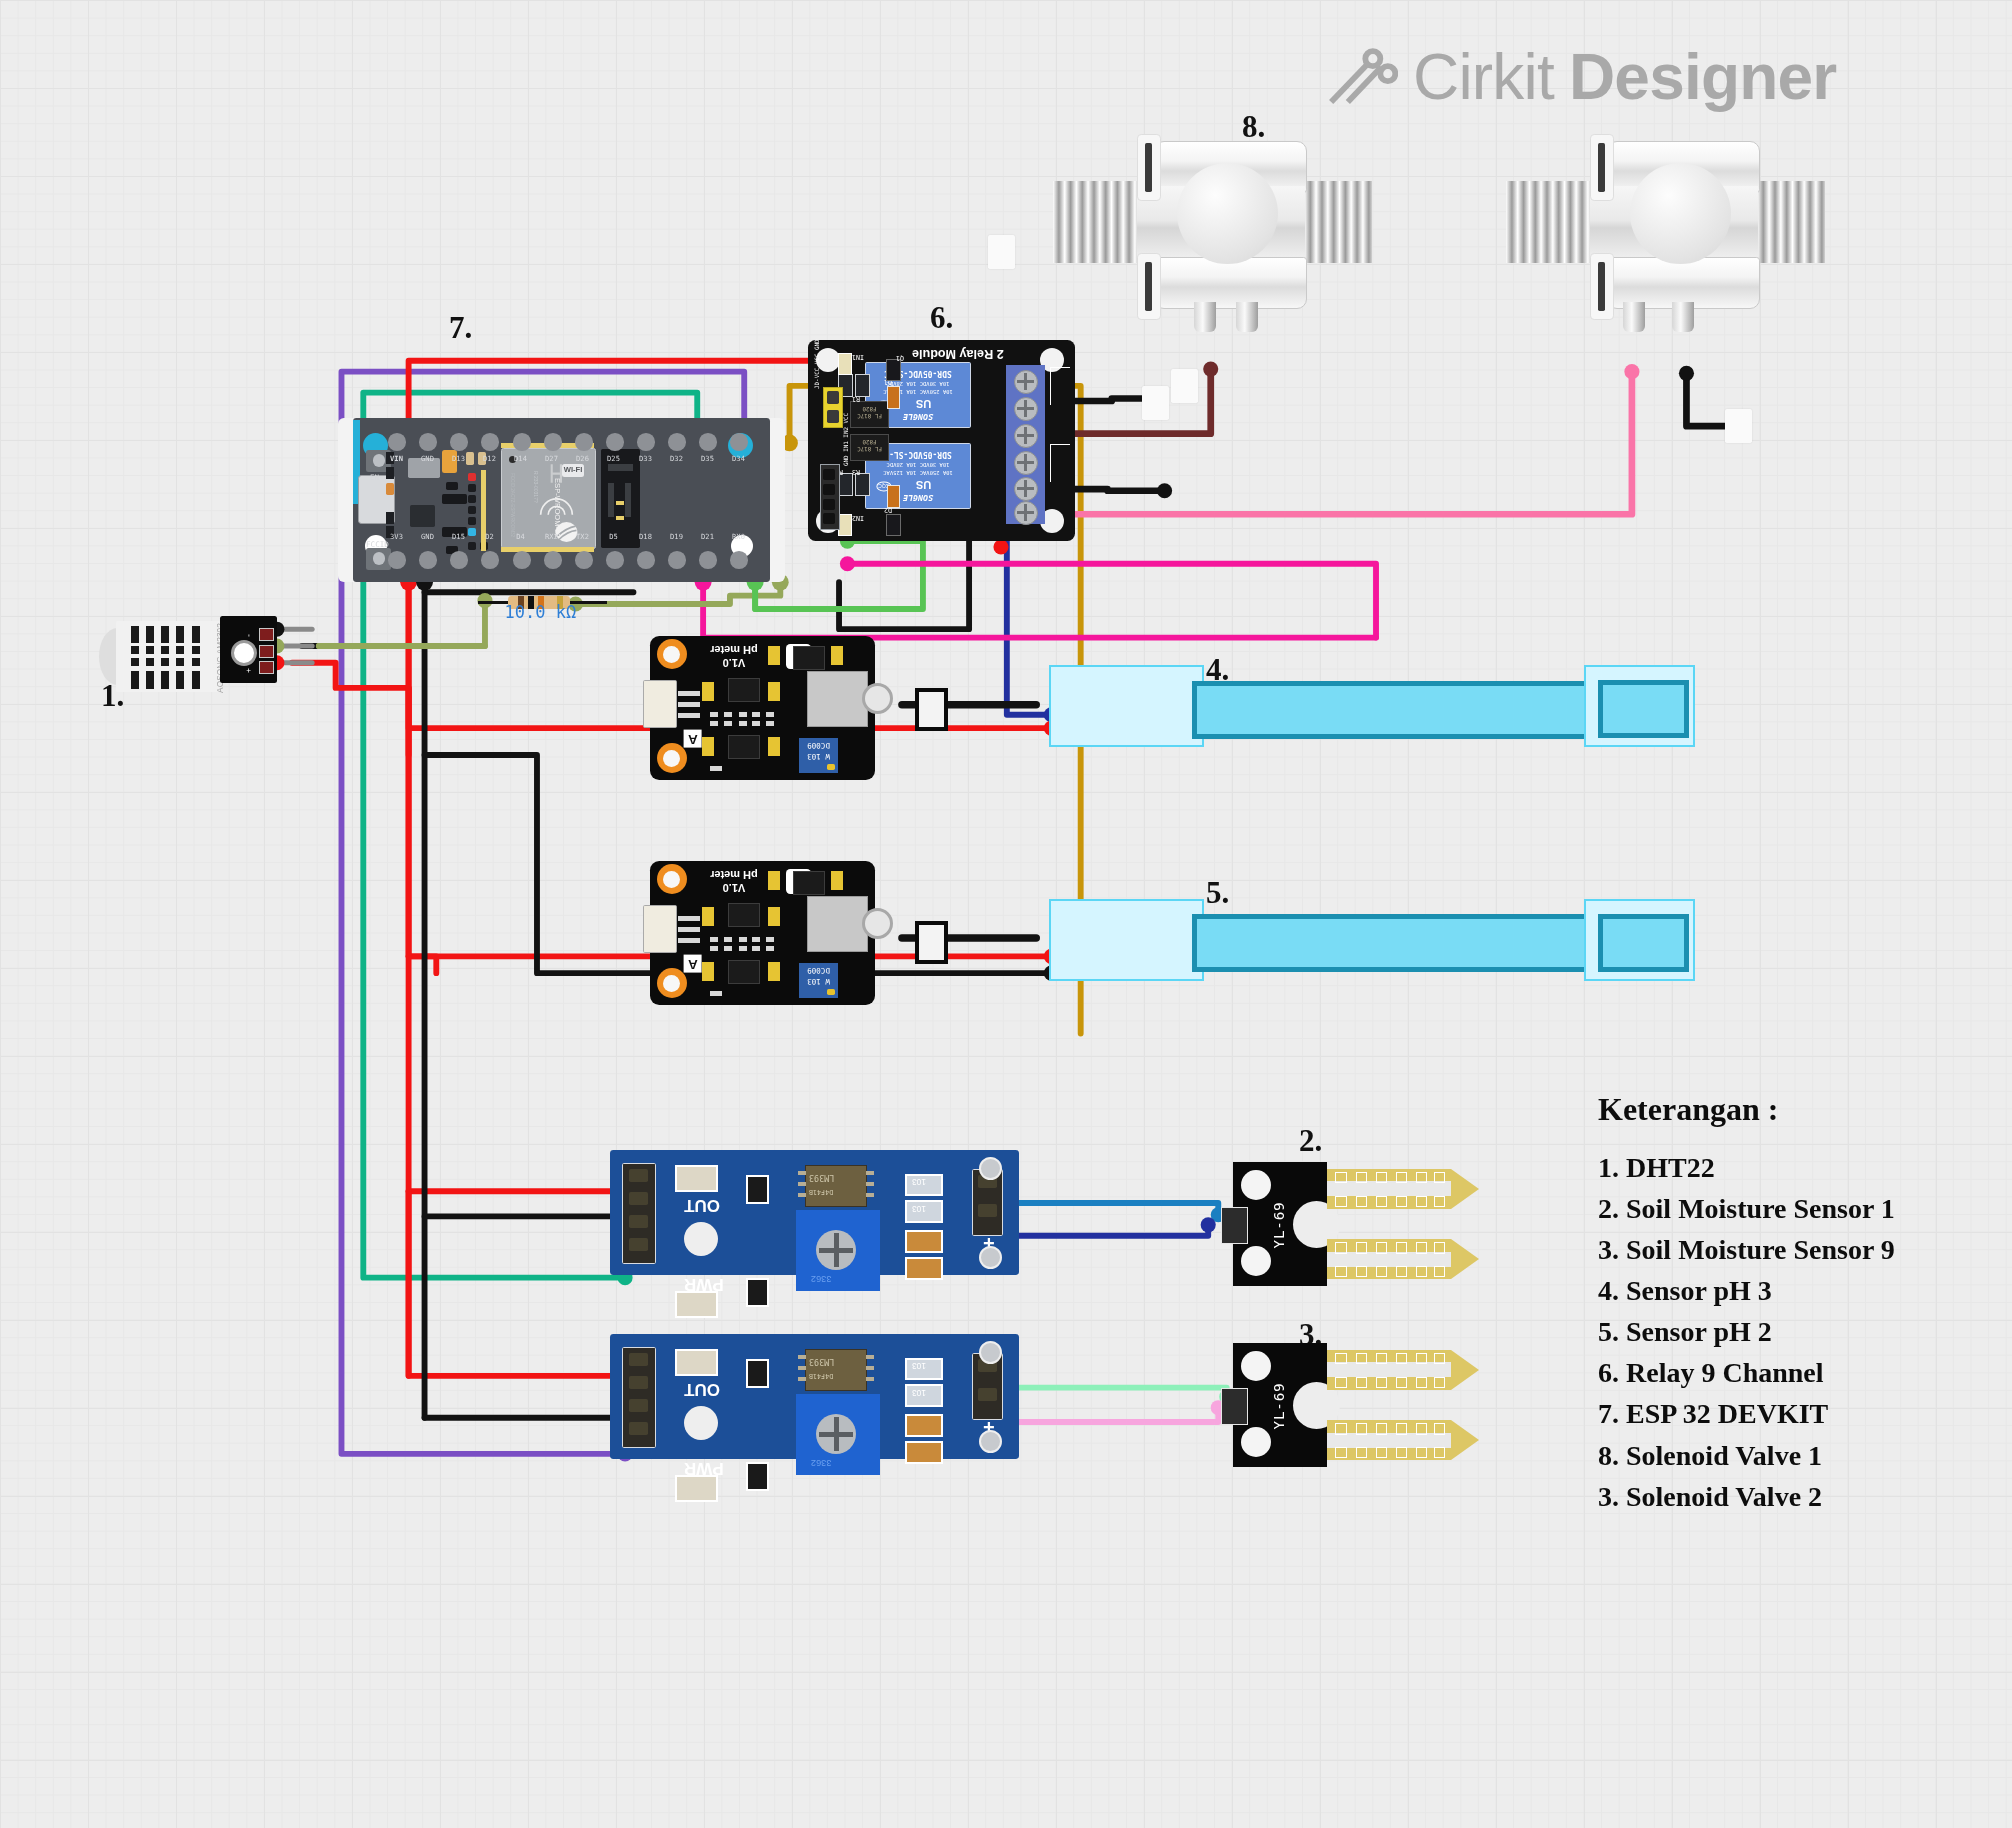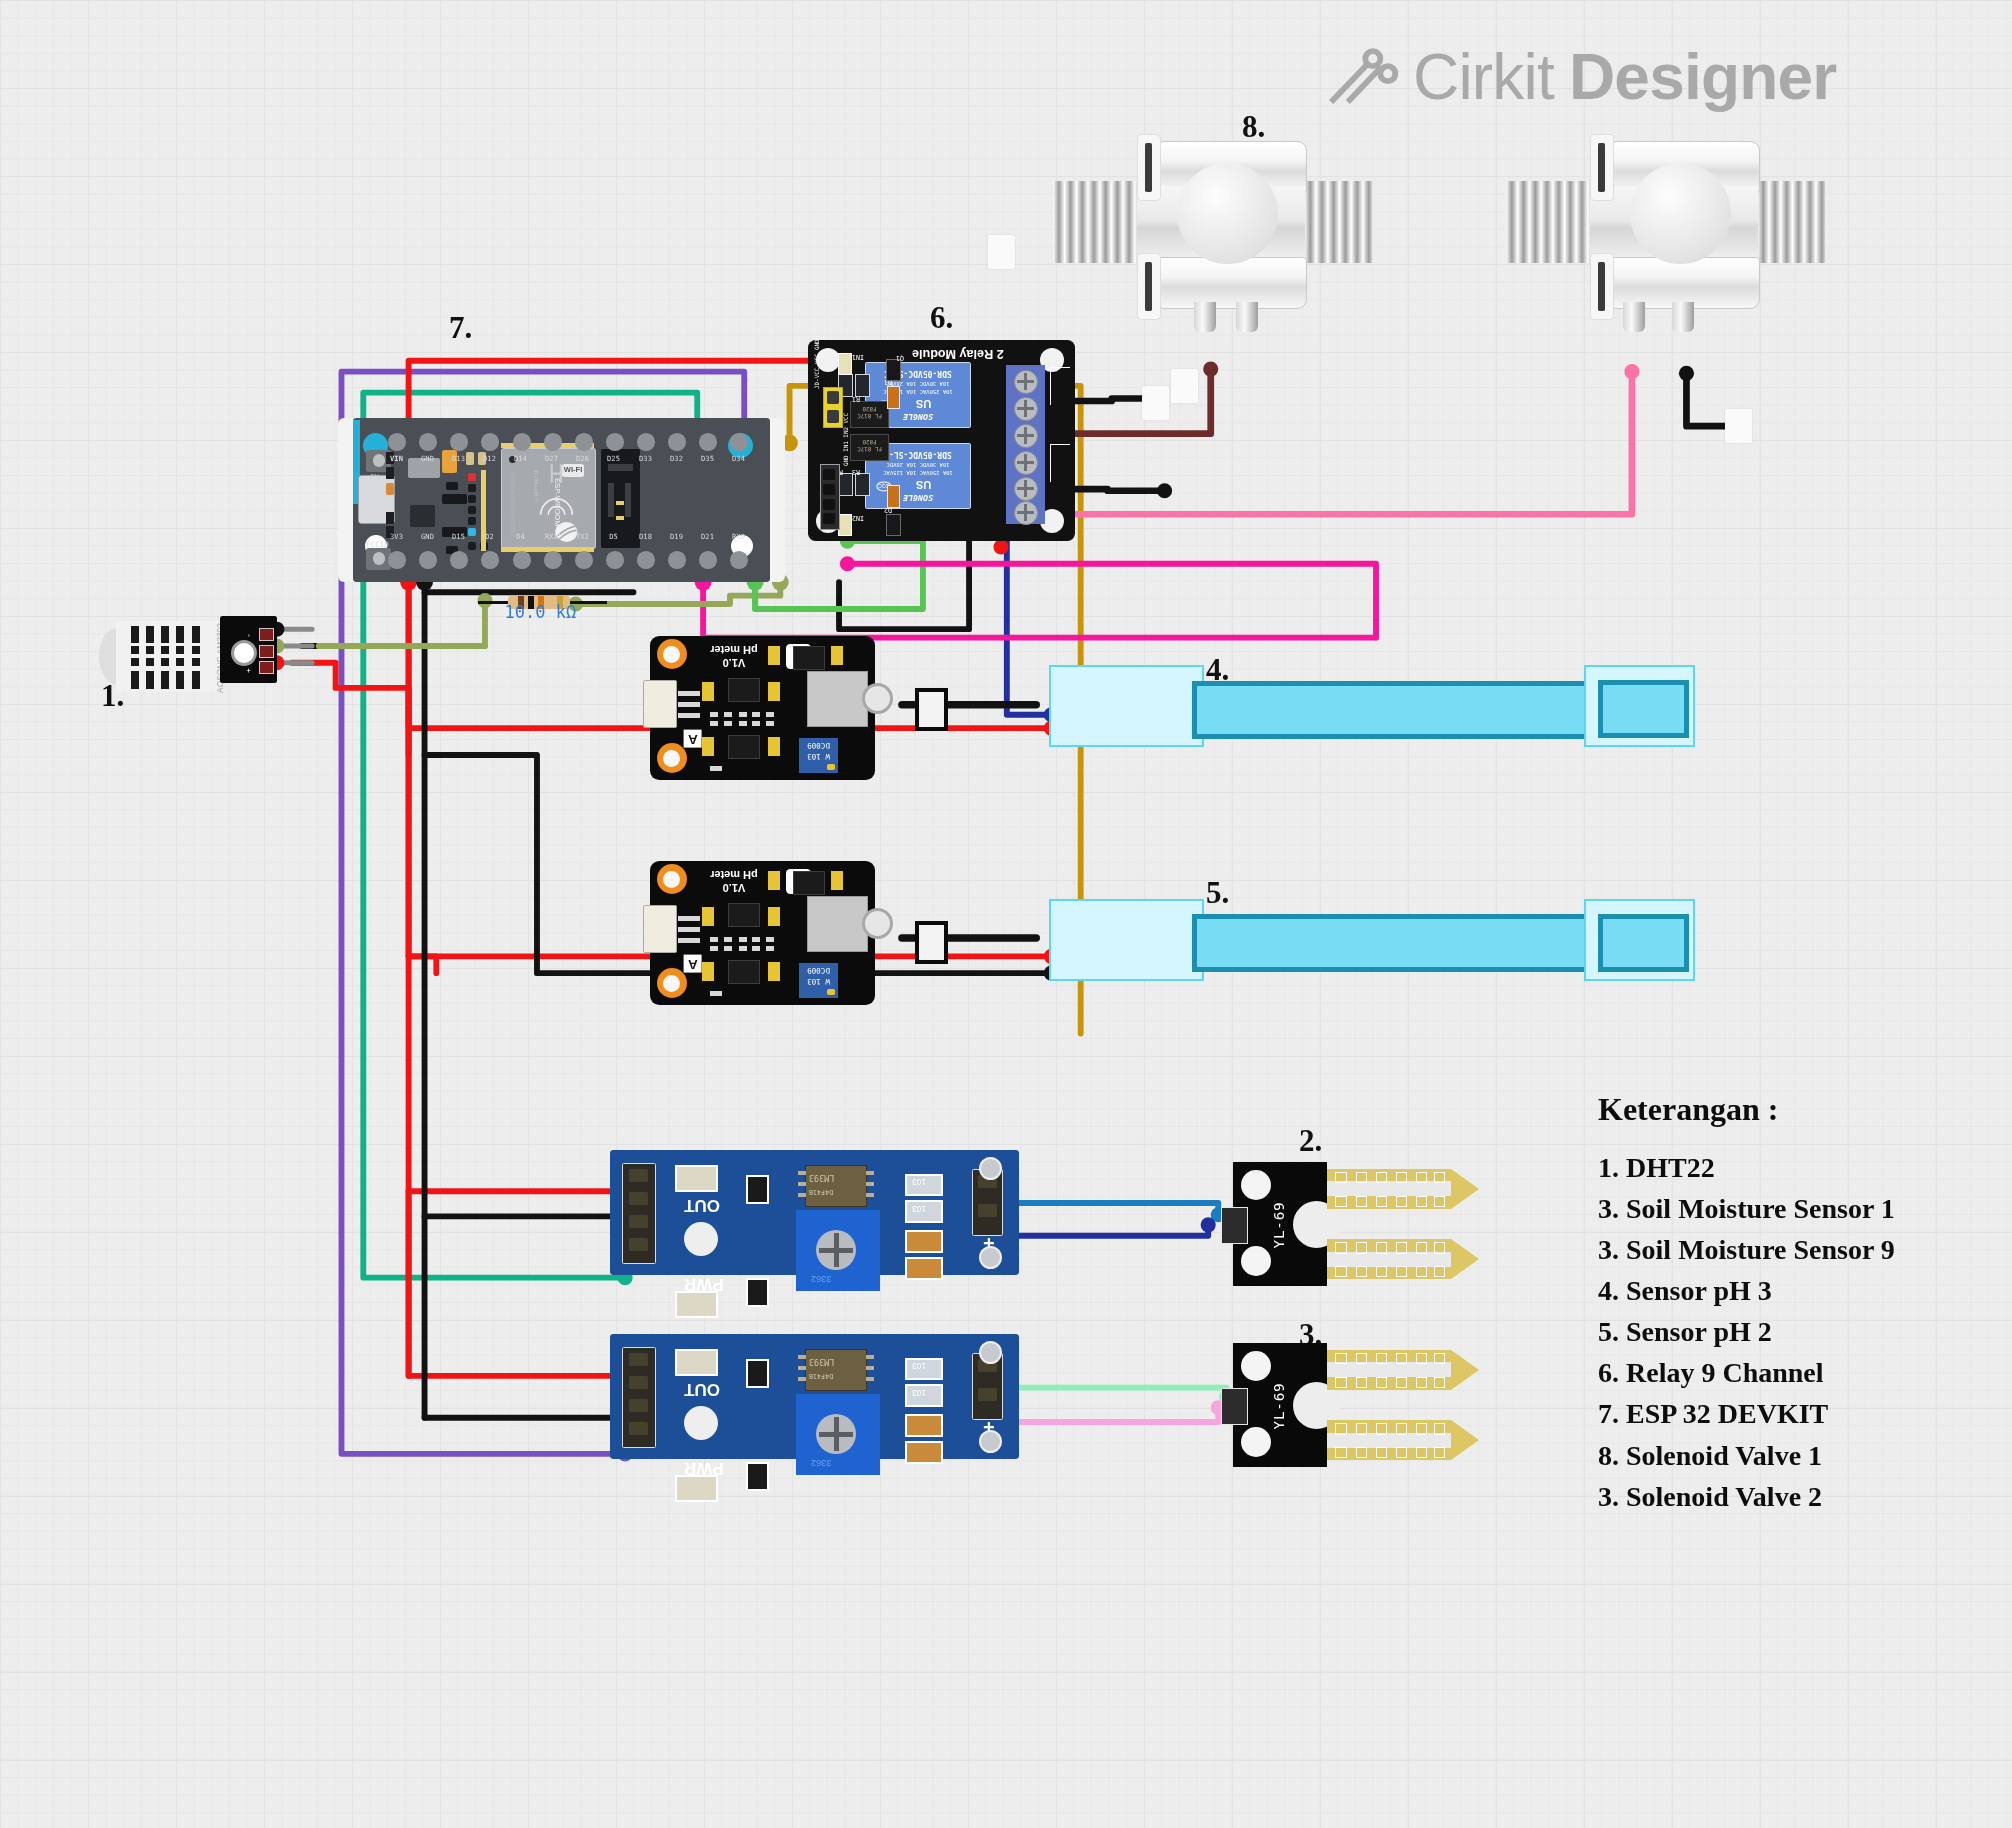--- a/index.html
+++ b/index.html
@@ -281,21 +281,21 @@
 <div class="abs callout" style="left:449px;top:310px;">7.</div>
 <div class="abs callout" style="left:101px;top:678px;">1.</div>
 <div class="abs callout" style="left:1206px;top:652px;">4.</div>
 <div class="abs callout" style="left:1206px;top:875px;">5.</div>
 <div class="abs callout" style="left:1299px;top:1123px;">2.</div>
 <div class="abs callout" style="left:1299px;top:1317px;">3.</div>
 
 <div id="legend" class="abs">
   <div class="lg-title">Keterangan :</div>
   <div class="lg-item">1. DHT22</div>
-  <div class="lg-item">3. Soil Moisture Sensor 1</div>
+  <div class="lg-item">2. Soil Moisture Sensor 1</div>
   <div class="lg-item">3. Soil Moisture Sensor 9</div>
   <div class="lg-item">4. Sensor pH 3</div>
   <div class="lg-item">5. Sensor pH 2</div>
   <div class="lg-item">6. Relay 9 Channel</div>
   <div class="lg-item">7. ESP 32 DEVKIT</div>
   <div class="lg-item">8. Solenoid Valve 1</div>
   <div class="lg-item">3. Solenoid Valve 2</div>
 </div>
 
 <div id="dht" class="abs">

